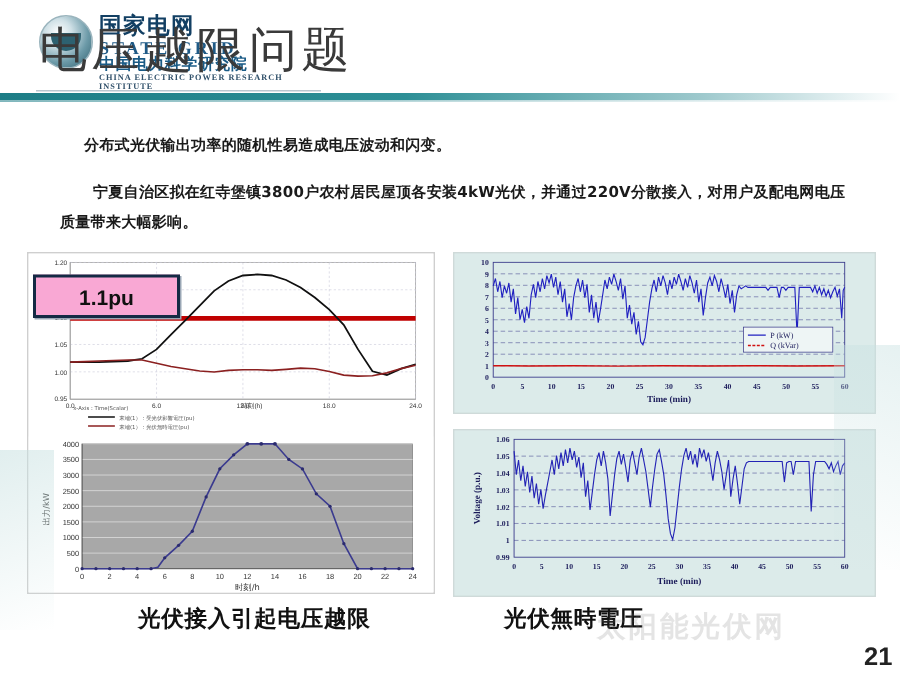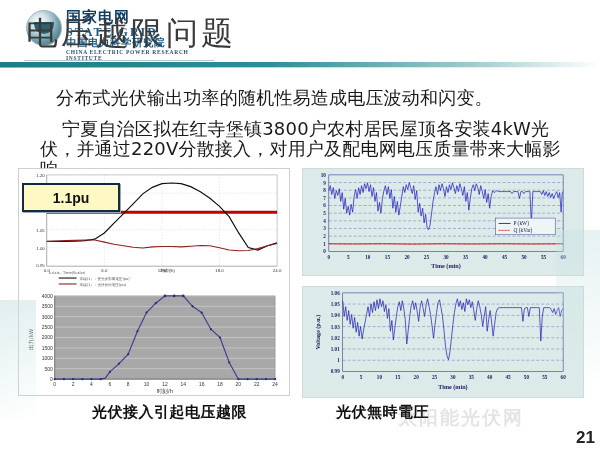--- a/index.html
+++ b/index.html
@@ -77,24 +77,25 @@
   .header-rule2 {
     position: absolute; left: 0; top: 67px;
     width: 600px; height: 1px;
     background: linear-gradient(to right, #7fb6bc 0%, #cfe4e6 60%, #ffffff 100%);
   }
 
   
   .para {
     position: absolute;
     color: #1a1a1a;
-    font-size: 18px;
+    font-size: 10px;
     line-height: 20px;
     font-family: "DejaVu Sans", sans-serif;
     letter-spacing: 0.2px;
+    font-weight: bold;
   }
   #para1 { left: 56px; top: 88px; width: 500px; }
   #para2 { left: 40px; top: 119px; width: 532px; text-indent: 22px; }
 
   
   .panel {
     position: absolute;
     box-sizing: border-box;
   }
   #panel-left {
@@ -113,21 +114,21 @@
     border: 1px solid #cfdad9;
   }
 
   
   .chartsvg { display: block; width: 100%; height: 100%; }
 
   
   .callout {
     position: absolute; left: 22px; top: 183px;
     width: 98px; height: 29px;
-    background: #fef9c3;
+    background: #f9a8d4;
     border: 2.5px solid #142a44;
     box-sizing: border-box;
     display: flex; align-items: center; justify-content: center;
     font-size: 14px; font-weight: bold; color: #111;
     font-family: "Liberation Sans", sans-serif;
     box-shadow: 1px 1px 0 #9aa7b5;
   }
 
   
   .caption {

